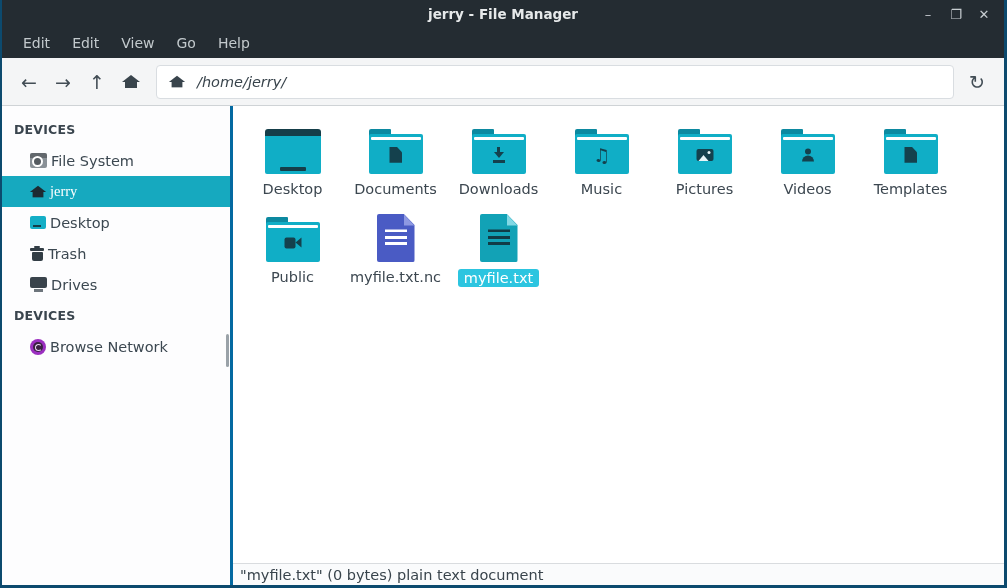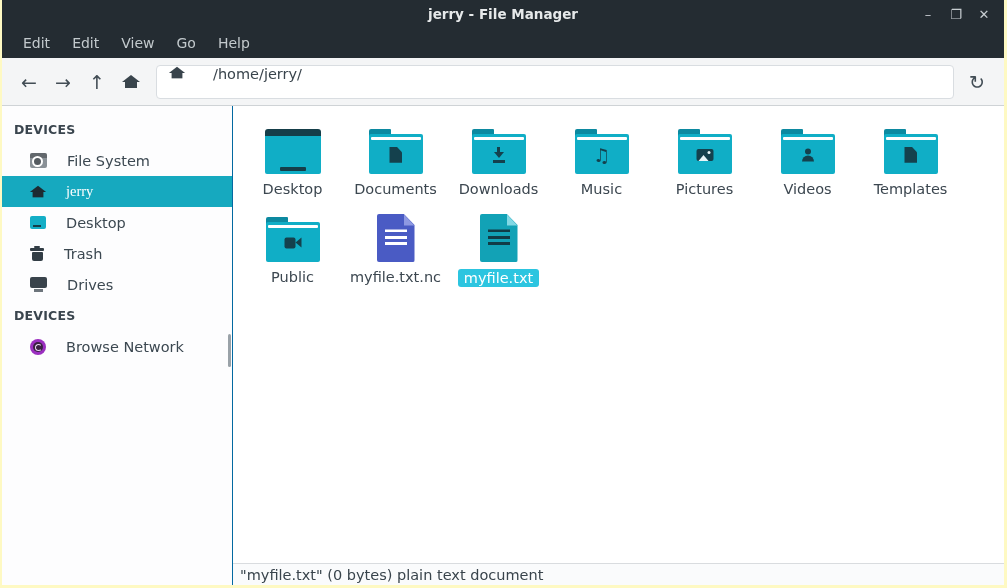--- a/index.html
+++ b/index.html
@@ -1,48 +1,48 @@
 <!DOCTYPE html>
 <html><head>
 <meta charset="utf-8">
 <style>
   * { margin:0; padding:0; box-sizing:border-box; }
   html,body { width:1007px; height:588px; font-family:"DejaVu Sans","Liberation Sans",sans-serif; }
-  .window { width:1007px; height:588px; background:#fef9c3; padding:0 3px 3px 2px; display:flex; flex-direction:column; }
+  .window { width:1007px; height:588px; background:#0c4a6e; padding:0 3px 3px 2px; display:flex; flex-direction:column; }
 
   
   .titlebar { height:28px; background:#242c32; display:flex; align-items:center; position:relative; flex:0 0 auto; }
   .title { position:absolute; left:0; right:0; text-align:center; color:#e6e9ea; font-size:13.5px; font-weight:bold; }
   .win-controls { margin-left:auto; display:flex; align-items:center; gap:4px; padding-right:8px; z-index:2; }
   .win-btn { width:24px; height:22px; display:flex; align-items:center; justify-content:center; color:#c7cdd1; font-size:13px; cursor:default; }
 
   
   .menubar { height:30px; background:#242c32; display:flex; align-items:center; padding-left:10px; flex:0 0 auto; }
   .menu-item { color:#c3cacd; font-size:14px; padding:5px 11px; }
 
   
   .toolbar { height:48px; background:#f4f5f6; border-bottom:1px solid #cfd3d6; display:flex; align-items:center; padding:0 10px; flex:0 0 auto; }
   .tool-btn { width:34px; height:34px; display:flex; align-items:center; justify-content:center; color:#424d55; font-size:19px; border-radius:3px; }
-  .pathbar { flex:1; height:34px; margin-left:8px; background:#fff; border:1px solid #d9dde1; border-radius:4px; display:flex; padding:0 12px; gap:28px; }
+  .pathbar { flex:1; height:34px; margin-left:8px; background:#fff; border:1px solid #d9dde1; border-radius:4px; display:flex; align-items:center; padding:0 12px; gap:12px;font-style:italic; }
   .path-text { color:#39444c; font-size:14.5px; }
   .reload-btn { width:34px; height:34px; margin-left:6px; display:flex; align-items:center; justify-content:center; color:#424d55; font-size:19px; }
 
   
   .house { display:inline-block; position:relative; width:16px; height:13px; color:#39444c; }
   .house::before { content:""; position:absolute; top:0; left:50%; margin-left:-9px; border-left:9px solid transparent; border-right:9px solid transparent; border-bottom:7px solid currentColor; }
   .house::after { content:""; position:absolute; top:6px; left:2px; right:2px; bottom:0; background:currentColor; }
   .house.small { transform:scale(0.9); }
 
   
   .content { flex:1; display:flex; background:#fff; overflow:hidden; }
 
   
-  .sidebar { width:231px; flex:0 0 auto; background:#fdfdfe; border-right:1px solid #0369a1; padding-top:8px; position:relative; }
+  .sidebar { width:231px; flex:0 0 auto; background:#fdfdfe; border-right:3px solid #0369a1; padding-top:8px; position:relative; }
   .side-header { padding:8px 12px; font-size:12.5px; font-weight:bold; color:#3a454e; letter-spacing:0.2px; }
-  .side-item { height:31px; display:flex; align-items:center; padding-left:28px; gap:20px; font-size:14.5px; color:#3c4851; }
+  .side-item { height:31px; display:flex; align-items:center; padding-left:28px; gap:4px; font-size:14.5px; color:#3c4851; }
   .side-item.selected { background:#16a9bf; color:#fff;font-family:Liberation Serif, serif; }
   .side-item.selected .house { color:#1d2b32; }
   .sb-thumb { position:absolute; right:1px; top:228px; width:3px; height:33px; background:#9aa2a8; border-radius:2px; }
 
   
   .fsdrive { width:17px; height:15px; background:#8a9197; border-radius:2px; position:relative; }
   .fsdrive::after { content:""; position:absolute; top:0; left:0; right:0; height:5px; background:rgba(0,0,0,0.28); border-radius:2px 2px 0 0; }
   .fsdrive::before { content:""; position:absolute; top:3px; left:2px; width:7px; height:7px; border:2px solid #fff; background:#565c61; border-radius:50%; z-index:2; }
   .side-desktop { width:16px; height:13px; background:#14aec6; border-radius:2px; position:relative; }
   .side-desktop::after { content:""; position:absolute; bottom:2px; left:3px; width:8px; height:2px; background:#153e49; }

